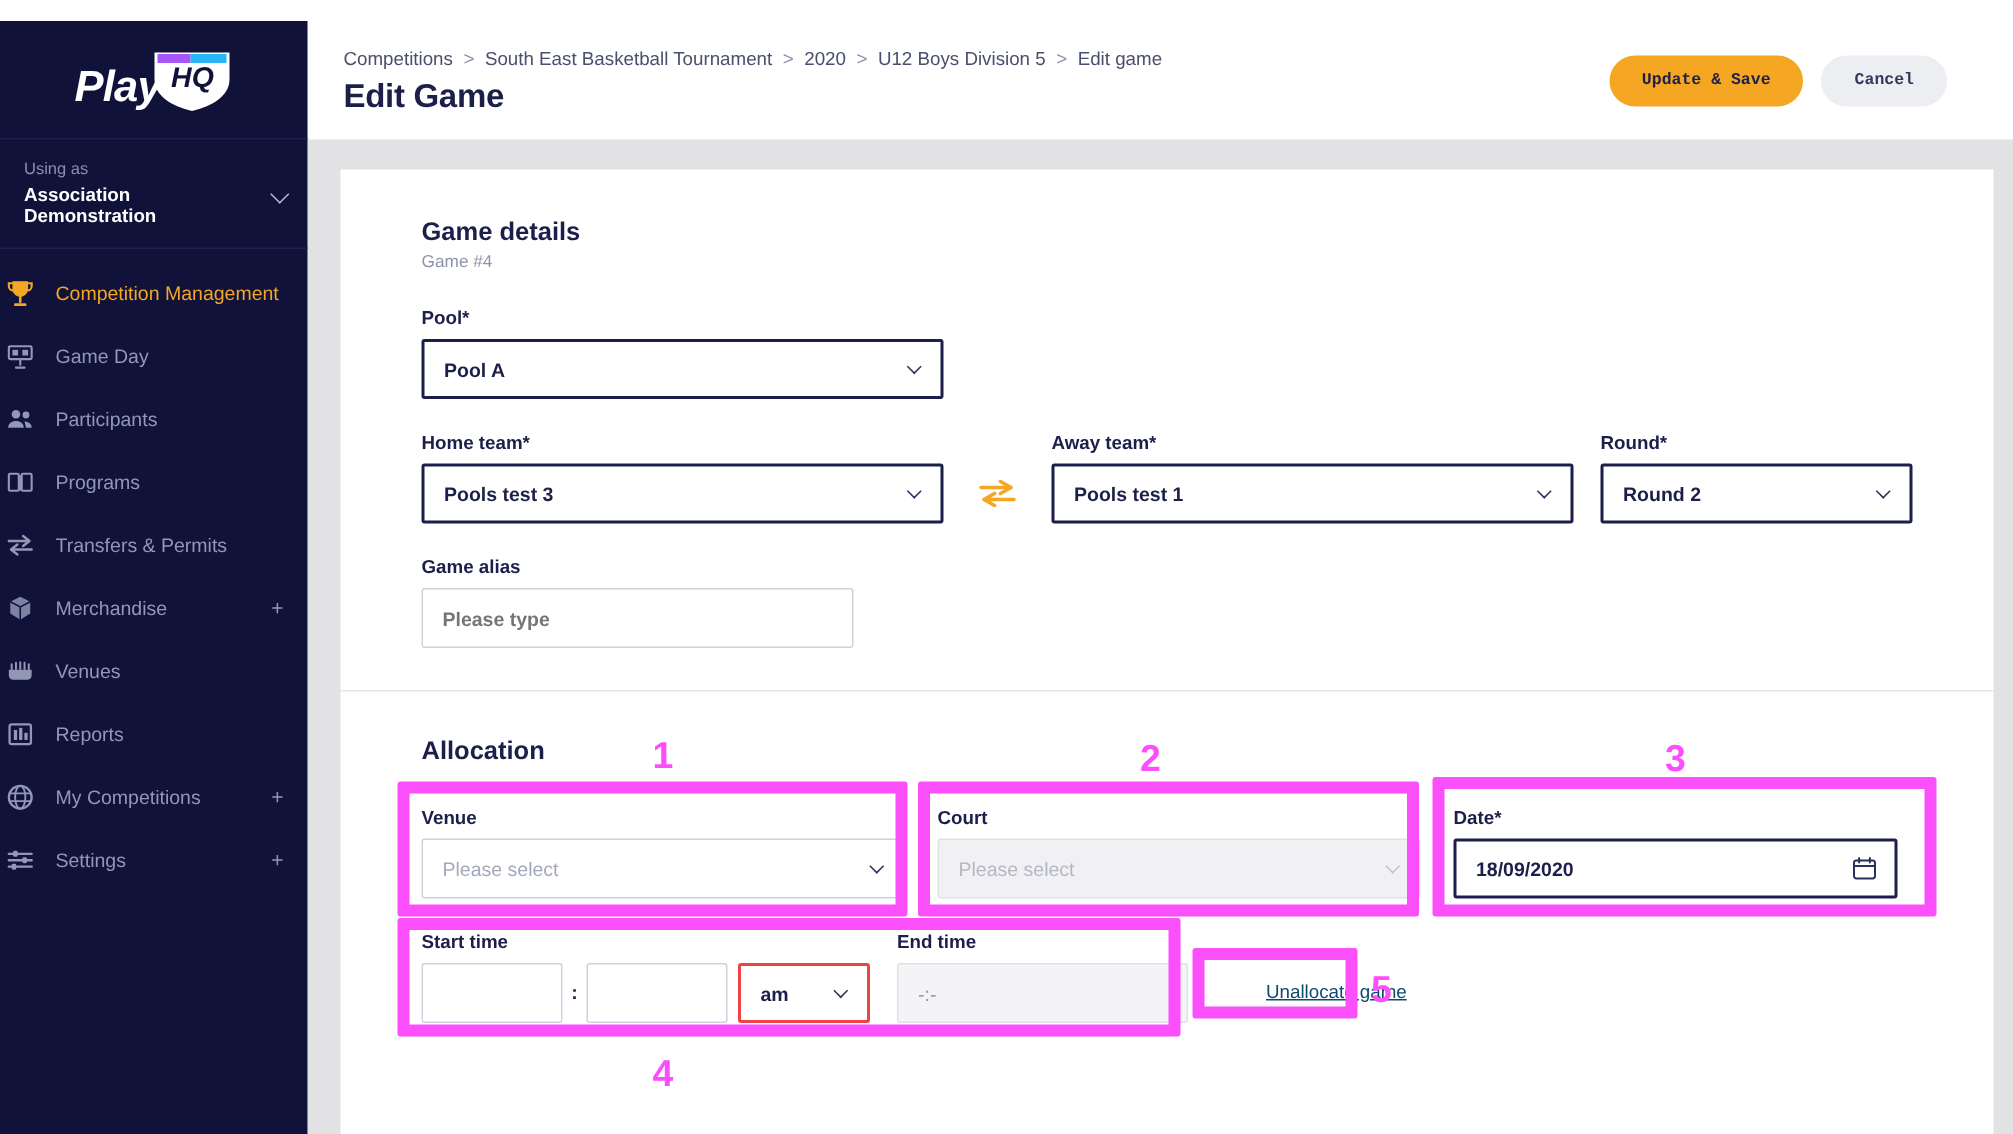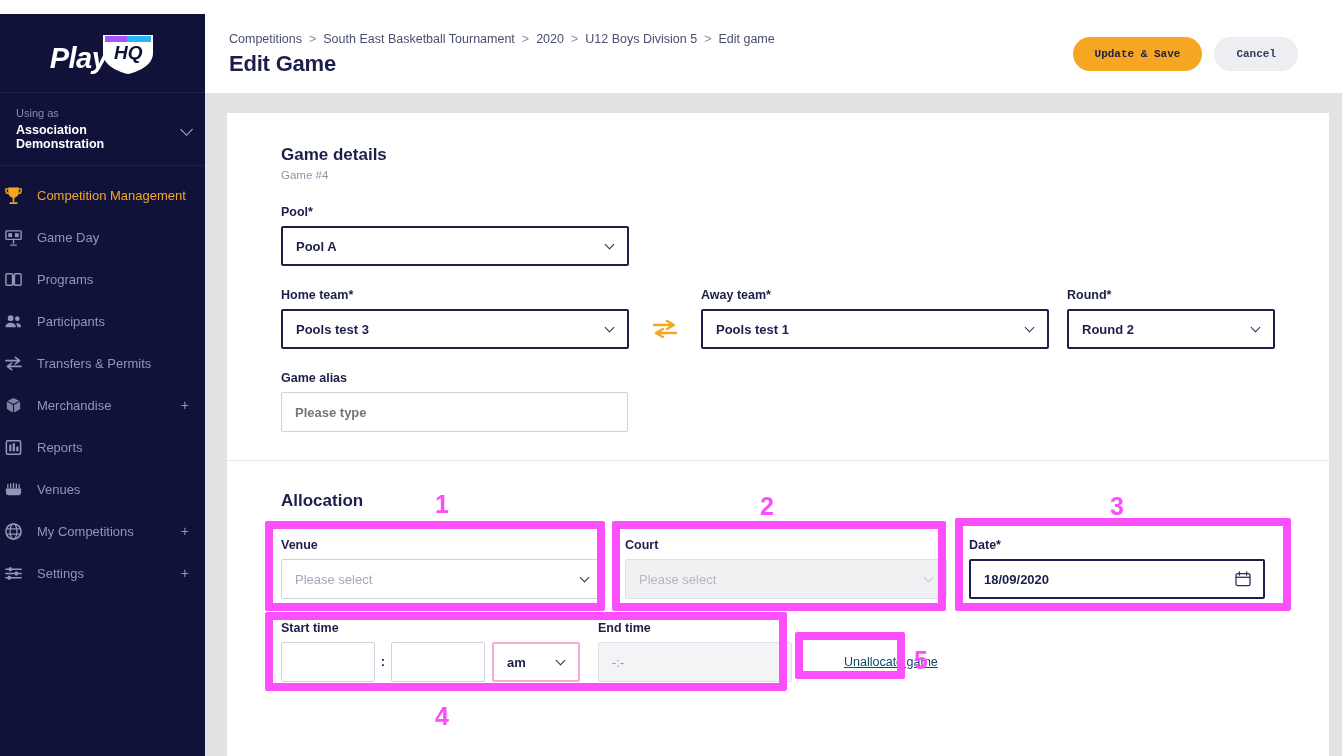--- a/index.html
+++ b/index.html
@@ -139,21 +139,21 @@
   .ctrl.disabled .chev { border-color: #c2c5d0; }
 
   .row { display: flex; }
 
   .swap-icon { display: flex; align-items: center; justify-content: center; }
 
   
   .time-box { height: 40px; border: 1px solid #cfd2dc; border-radius: 2px; background:#fff; }
   .time-colon { width: 16px; text-align: center; font-size: 13px; font-weight: bold; color:#1c1f4a; line-height: 40px; }
   .ampm {
-    width: 88px; height: 40px; border: 2px solid #f9a8d4; border-radius: 2px;
+    width: 88px; height: 40px; border: 2px solid #ef4444; border-radius: 2px;
     display: flex; align-items: center; padding: 0 13px; position: relative;
     font-size: 13px; font-weight: bold; color: #1c1f4a; background:#fff;
   }
   .endtime {
     height: 40px; width: 194px; border: 1px solid #e0e1e7; background: #f4f4f6;
     border-radius: 2px; display: flex; align-items: center; padding: 0 13px;
     font-size: 13px; color: #8e93a8;
   }
 
   .link-unallocate {
@@ -216,76 +216,76 @@
               <rect x="4.5" y="5.5" width="4" height="4" fill="currentColor"></rect>
               <rect x="11.5" y="5.5" width="4" height="4" fill="currentColor"></rect>
               <path d="M10 12v4M7 18h6" stroke="currentColor" stroke-width="1.5" stroke-linecap="round"></path>
             </svg>
           </span>
           <span>Game Day</span>
         </div>
         <div class="nav-item">
           <span class="ico">
             <svg width="19" height="19" viewBox="0 0 20 20">
-              <rect x="2" y="4" width="7" height="12" rx="1" fill="none" stroke="currentColor" stroke-width="1.5"></rect>
-              <rect x="11" y="4" width="7" height="12" rx="1" fill="none" stroke="currentColor" stroke-width="1.5"></rect>
-              <path d="M10 5v11" stroke="currentColor" stroke-width="1.3"></path>
-            </svg>
-          </span>
-          <span>Programs</span>
-        </div>
-        <div class="nav-item">
-          <span class="ico">
-            <svg width="19" height="19" viewBox="0 0 20 20">
               <circle cx="7" cy="6.5" r="3" fill="currentColor"></circle>
               <circle cx="14" cy="7" r="2.4" fill="currentColor"></circle>
               <path d="M1.5 16c0-3 2.5-4.7 5.5-4.7s5.5 1.7 5.5 4.7z" fill="currentColor"></path>
               <path d="M13 11.6c2.7 0 5 1.5 5 4.4h-4" fill="currentColor"></path>
             </svg>
           </span>
           <span>Participants</span>
         </div>
         <div class="nav-item">
           <span class="ico">
             <svg width="19" height="19" viewBox="0 0 20 20">
+              <rect x="2" y="4" width="7" height="12" rx="1" fill="none" stroke="currentColor" stroke-width="1.5"></rect>
+              <rect x="11" y="4" width="7" height="12" rx="1" fill="none" stroke="currentColor" stroke-width="1.5"></rect>
+              <path d="M10 5v11" stroke="currentColor" stroke-width="1.3"></path>
+            </svg>
+          </span>
+          <span>Programs</span>
+        </div>
+        <div class="nav-item">
+          <span class="ico">
+            <svg width="19" height="19" viewBox="0 0 20 20">
               <path d="M2 7h14M12 3.5L16.5 7 12 10.5" fill="none" stroke="currentColor" stroke-width="1.7" stroke-linecap="round" stroke-linejoin="round"></path>
               <path d="M18 13H4M8 9.5L3.5 13 8 16.5" fill="none" stroke="currentColor" stroke-width="1.7" stroke-linecap="round" stroke-linejoin="round"></path>
             </svg>
           </span>
           <span>Transfers &amp; Permits</span>
         </div>
         <div class="nav-item">
           <span class="ico">
             <svg width="19" height="19" viewBox="0 0 20 20">
               <path d="M10 2l7 3.4v8.2L10 18l-7-4.4V5.4z" fill="currentColor" opacity="0.85"></path>
               <path d="M3 5.4L10 9l7-3.6M10 9v9" fill="none" stroke="#10123a" stroke-width="1.1"></path>
             </svg>
           </span>
           <span>Merchandise</span>
           <span class="nav-plus">+</span>
+        </div>
+        <div class="nav-item">
+          <span class="ico">
+            <svg width="19" height="19" viewBox="0 0 20 20">
+              <path d="M2 9h16v4a3 3 0 0 1-3 3H5a3 3 0 0 1-3-3z" fill="currentColor"></path>
+              <path d="M4 8.5V5M7 8.5V4M10 8.5V3.6M13 8.5V4M16 8.5V5" stroke="currentColor" stroke-width="1.4" stroke-linecap="round"></path>
+            </svg>
+          </span>
+          <span>Venues</span>
         </div>
         <div class="nav-item">
           <span class="ico">
             <svg width="19" height="19" viewBox="0 0 20 20">
               <rect x="2.5" y="3" width="15" height="14" rx="1.5" fill="none" stroke="currentColor" stroke-width="1.6"></rect>
               <rect x="5.5" y="7" width="2.3" height="7" fill="currentColor"></rect>
               <rect x="9.2" y="5.5" width="2.3" height="8.5" fill="currentColor"></rect>
               <rect x="12.9" y="9" width="2.3" height="5" fill="currentColor"></rect>
             </svg>
           </span>
           <span>Reports</span>
-        </div>
-        <div class="nav-item">
-          <span class="ico">
-            <svg width="19" height="19" viewBox="0 0 20 20">
-              <path d="M2 9h16v4a3 3 0 0 1-3 3H5a3 3 0 0 1-3-3z" fill="currentColor"></path>
-              <path d="M4 8.5V5M7 8.5V4M10 8.5V3.6M13 8.5V4M16 8.5V5" stroke="currentColor" stroke-width="1.4" stroke-linecap="round"></path>
-            </svg>
-          </span>
-          <span>Venues</span>
         </div>
         <div class="nav-item">
           <span class="ico">
             <svg width="19" height="19" viewBox="0 0 20 20">
               <circle cx="10" cy="10" r="8" fill="none" stroke="currentColor" stroke-width="1.6"></circle>
               <ellipse cx="10" cy="10" rx="3.6" ry="8" fill="none" stroke="currentColor" stroke-width="1.3"></ellipse>
               <path d="M2.4 7.3h15.2M2.4 12.7h15.2" stroke="currentColor" stroke-width="1.3"></path>
             </svg>
           </span>
           <span>My Competitions</span>
@@ -362,21 +362,21 @@
               <label class="field-label">Round*</label>
               <div class="ctrl focused">
                 <span>Round 2</span>
                 <span class="chev"></span>
               </div>
             </div>
           </div>
 
           <div style="margin-top:22px;">
             <label class="field-label">Game alias</label>
-            <input class="ctrl" style="width: 347px;" placeholder="Please type">
+            <input class="ctrl" style="width: 288px;" placeholder="Please type">
           </div>
         </div>
 
         <div class="section-divider"></div>
 
         <div class="section" style="padding-top:30px;">
           <h2 class="sec-title">Allocation</h2>
 
           <div class="row" style="margin-top:27px;">
             <div style="width:322px;">

